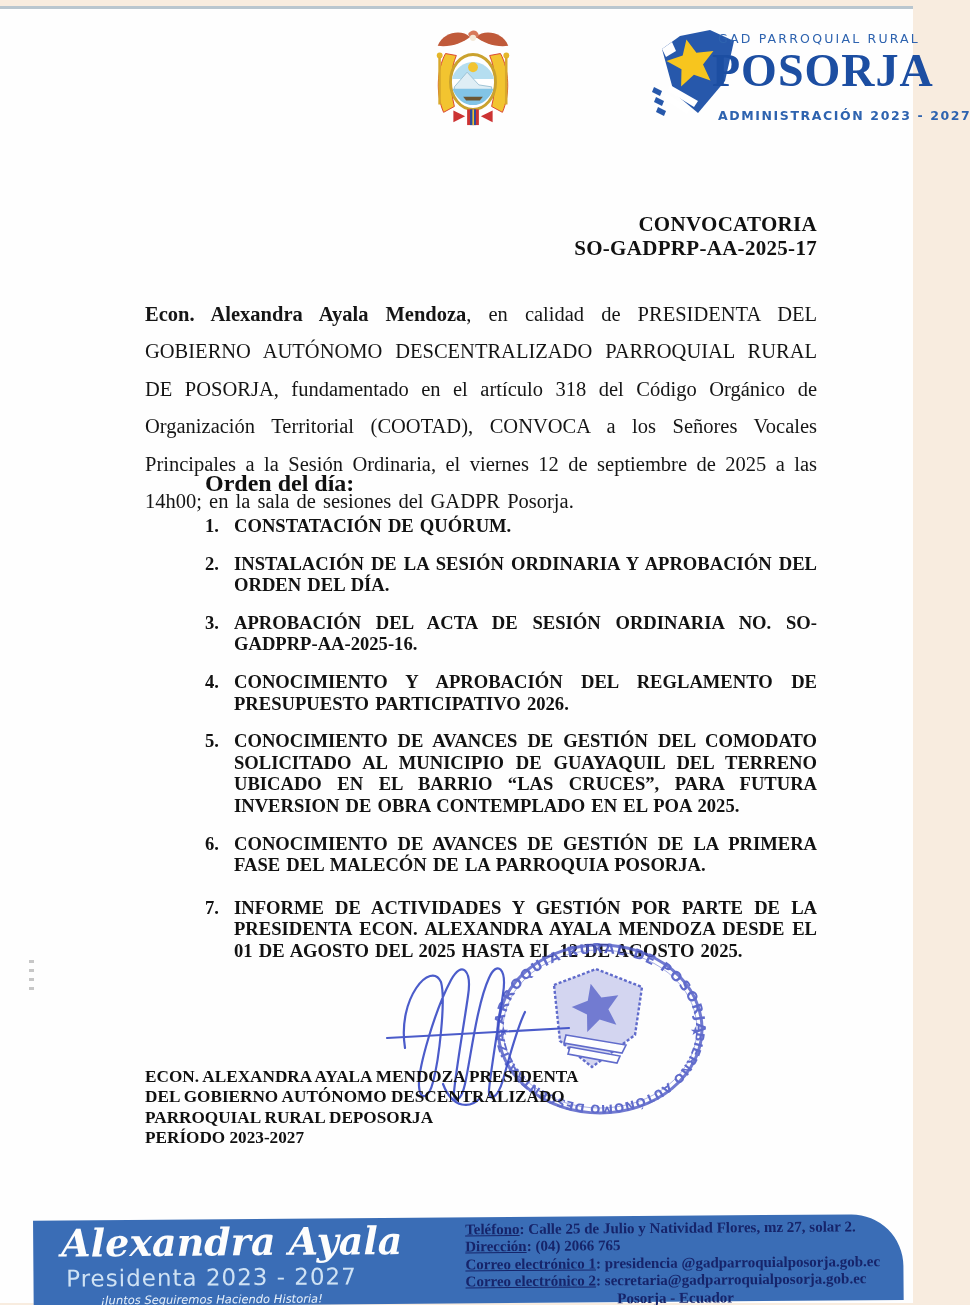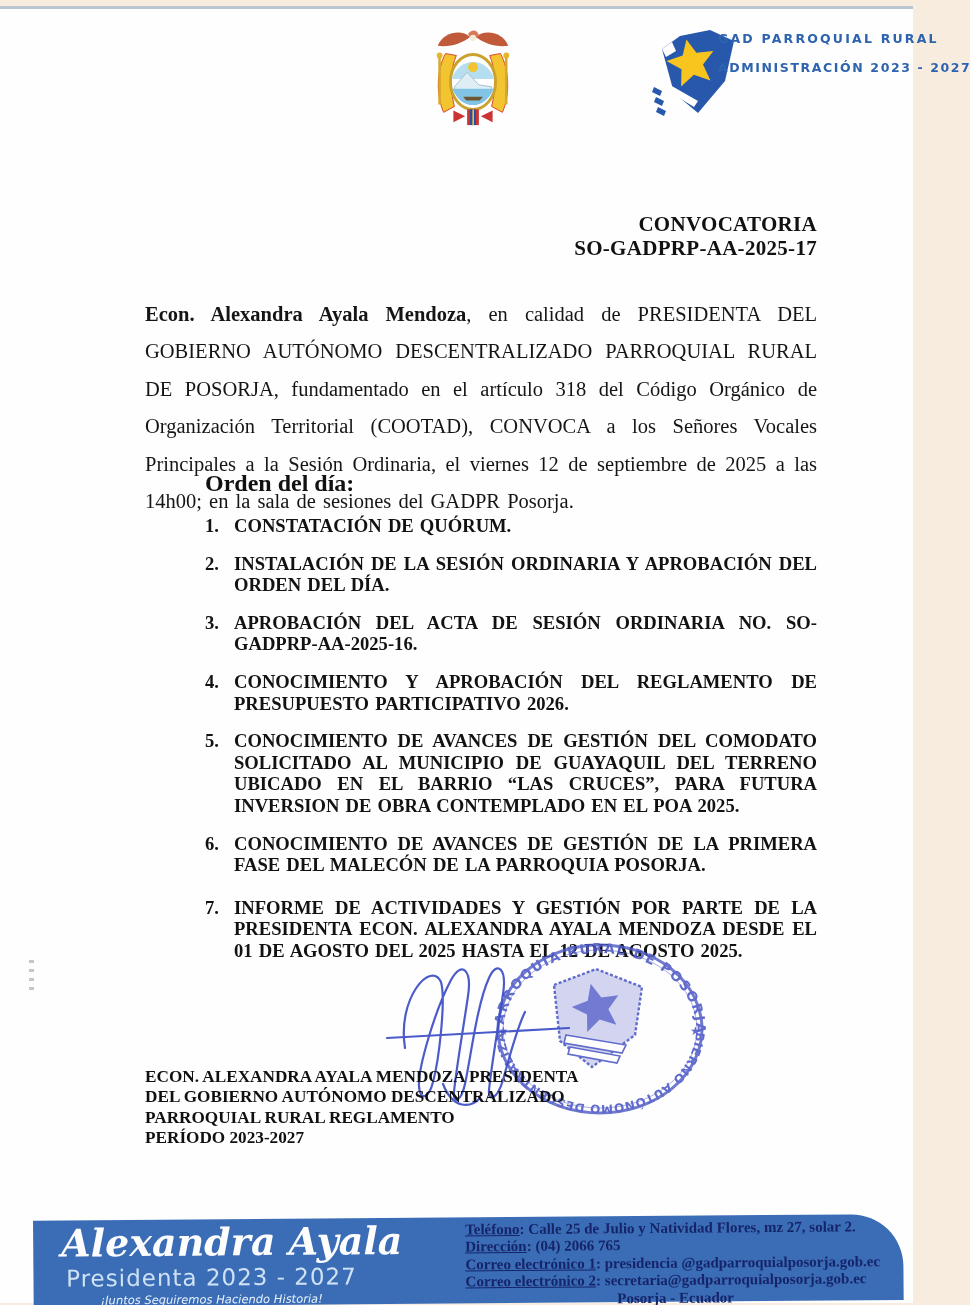--- a/index.html
+++ b/index.html
@@ -12,21 +12,21 @@
     position:absolute; left:0; top:6px; width:913px; height:1294px;
     background:#fefefe;
     border-top:3px solid #b9c6cf;
   }
   
   .coat{position:absolute; left:424px; top:16px; width:98px; height:110px;}
   .logo{position:absolute; left:646px; top:16px; width:262px; height:100px;}
   .logo-shield{position:absolute; left:0; top:2px; width:92px; height:96px;}
   .logo-text{position:absolute; left:66px; top:6px; width:196px; text-align:left;
     font-family:"DejaVu Sans", sans-serif; color:#2e63af;}
-  .logo-line1{font-size:12.5px; font-weight:bold; letter-spacing:2.2px; white-space:nowrap; margin-left:6px;}
+  .logo-line1{font-size:12.5px; font-weight:normal; letter-spacing:2.2px; white-space:nowrap; margin-left:6px;}
   .logo-name{font-family:"Liberation Serif", serif; font-size:46px; font-weight:bold;
     color:#1c4ea2; letter-spacing:1px; line-height:46px; margin-top:2px; white-space:nowrap;}
   .logo-line3{font-size:12.5px; font-weight:bold; letter-spacing:1.6px; white-space:nowrap; margin-top:14px; margin-left:6px;}
   
   .date{position:absolute; left:145px; top:139px; width:672px; text-align:right;
     font-size:20.5px; color:#1a1a1a;}
   .titles{position:absolute; left:145px; top:203px; width:672px; text-align:right;
     font-weight:bold; font-size:21px; color:#111; line-height:24px; letter-spacing:.3px;}
   .intro{position:absolute; left:145px; top:266px; width:672px;
     font-size:20.5px; color:#151515; line-height:37.6px; text-align:justify; word-spacing:2px;}
@@ -104,20 +104,21 @@
           <path d="M45,12 L52,27 L69,29 L56,40 L60,57 L45,48 L30,57 L34,40 L21,29 L38,27 Z" fill="#f7c51e"></path>
         </g>
         <path d="M24,58 L52,74 L48,80 L22,64 Z" fill="#ffffff"></path>
         <path d="M20,66 L44,82 L41,87 L18,72 Z" fill="#ffffff" opacity=".9"></path>
         <path d="M8,60 L16,64 L14,69 L6,65 Z" fill="#2758ab"></path>
         <path d="M10,70 L18,74 L16,79 L8,75 Z" fill="#2758ab"></path>
         <path d="M12,80 L20,84 L18,89 L10,85 Z" fill="#2758ab"></path>
       </svg>
       <div class="logo-text">
         <div class="logo-line1">GAD PARROQUIAL RURAL</div>
+        <div class="logo-name">POSORJA</div>
         <div class="logo-line3">ADMINISTRACIÓN 2023 - 2027</div>
       </div>
     </div>
 
 
     <div class="titles">
       <div>CONVOCATORIA</div>
       <div>SO-GADPRP-AA-2025-17</div>
     </div>
 
@@ -187,21 +188,21 @@
       <g fill="none" stroke="#3c4ec6" stroke-width="2.2" stroke-linecap="round" opacity=".92">
         <path d="M22,96 C14,46 48,8 58,30 C63,48 56,108 50,130 C46,146 37,150 36,134 C35,116 52,58 68,28 C79,8 89,18 85,44 C81,72 73,118 71,140 C70,152 78,150 82,132 C88,104 94,52 106,26 C114,8 124,16 120,42 C116,70 108,116 106,138 C105,150 114,148 120,128 C126,106 134,76 142,60"></path>
         <path d="M4,86 L186,76"></path>
         <path d="M60,132 C70,158 88,156 97,146"></path>
       </g>
     </svg>
 
     <div class="sig-block">
       <div>ECON. ALEXANDRA AYALA MENDOZA PRESIDENTA</div>
       <div>DEL GOBIERNO AUTÓNOMO DESCENTRALIZADO</div>
-      <div>PARROQUIAL RURAL REGLAMENTO</div>
+      <div>PARROQUIAL RURAL DEPOSORJA</div>
       <div>PERÍODO 2023-2027</div>
     </div>
 
     <div class="smudge"></div>
   </div>
 
   <div class="band">
     <div class="band-left">
       <div class="band-name">Alexandra Ayala</div>
       <div class="band-role">Presidenta 2023 - 2027</div>

